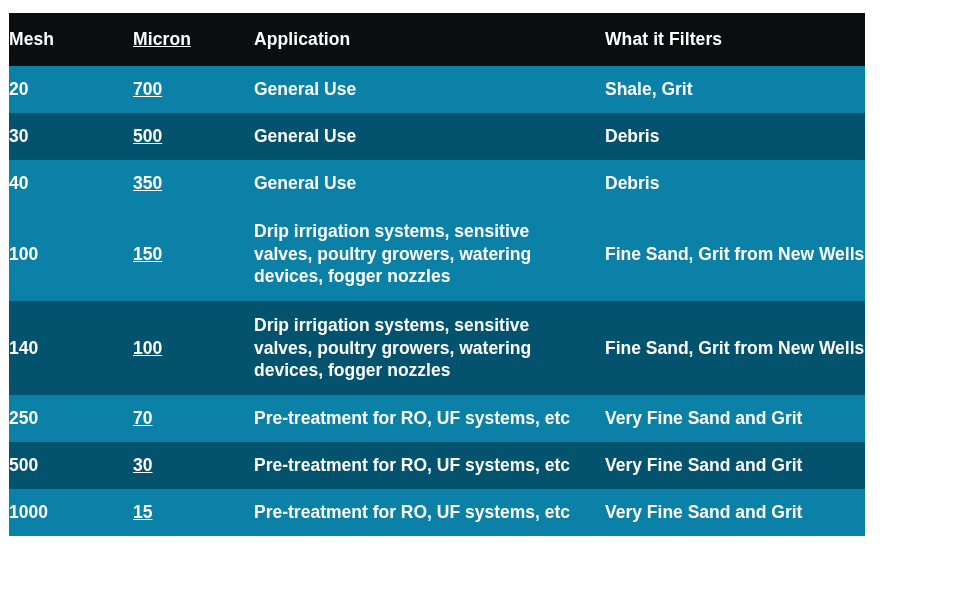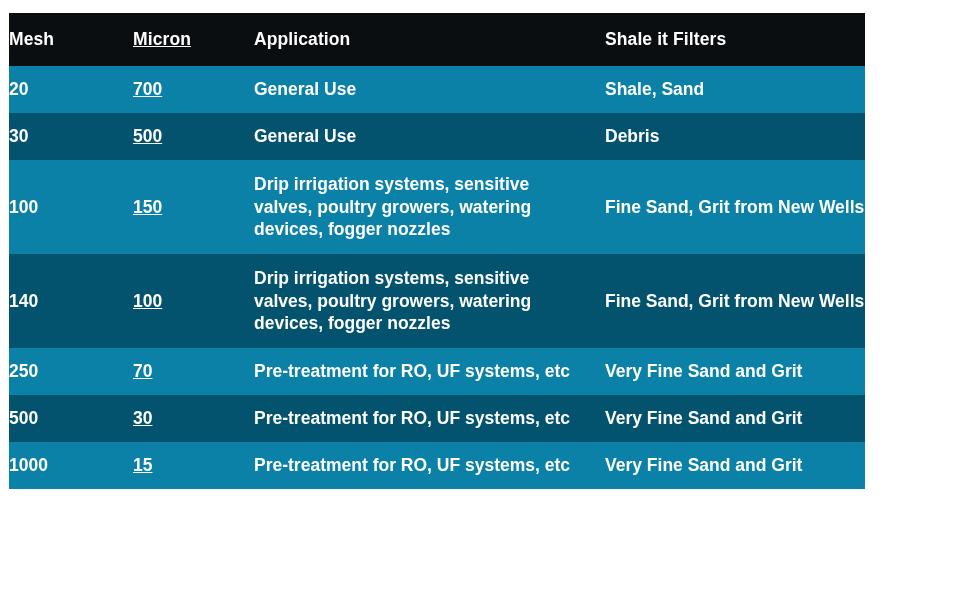--- a/index.html
+++ b/index.html
@@ -92,35 +92,43 @@
       <col class="c-mesh">
       <col class="c-micron">
       <col class="c-app">
       <col class="c-filt">
     </colgroup>
     <thead>
       <tr class="header-row">
         <th class="cell-pad-1">Mesh</th>
         <th class="cell-pad-2">Micron</th>
         <th class="cell-pad-3">Application</th>
-        <th class="cell-pad-4">Shale it Filters</th>
+        <th class="cell-pad-4">What it Filters</th>
       </tr>
     </thead>
     <tbody id="table-body">
         <tr class="h-sm">
           <td class="cell-pad-1"><span>20</span></td>
           <td class="cell-pad-2"><span>700</span></td>
           <td class="cell-pad-3">
             <span class="app-text">General Use</span>
           </td>
-          <td class="cell-pad-4"><span>Shale, Sand</span></td>
+          <td class="cell-pad-4"><span>Shale, Grit</span></td>
         </tr>
         <tr class="alt h-sm">
           <td class="cell-pad-1"><span>30</span></td>
           <td class="cell-pad-2"><span>500</span></td>
+          <td class="cell-pad-3">
+            <span class="app-text">General Use</span>
+          </td>
+          <td class="cell-pad-4"><span>Debris</span></td>
+        </tr>
+        <tr class="h-sm">
+          <td class="cell-pad-1"><span>40</span></td>
+          <td class="cell-pad-2"><span>350</span></td>
           <td class="cell-pad-3">
             <span class="app-text">General Use</span>
           </td>
           <td class="cell-pad-4"><span>Debris</span></td>
         </tr>
         <tr class="h-lg">
           <td class="cell-pad-1"><span>100</span></td>
           <td class="cell-pad-2"><span>150</span></td>
           <td class="cell-pad-3">
             <span class="app-text">Drip irrigation systems, sensitive valves, poultry growers, watering devices, fogger nozzles</span>

